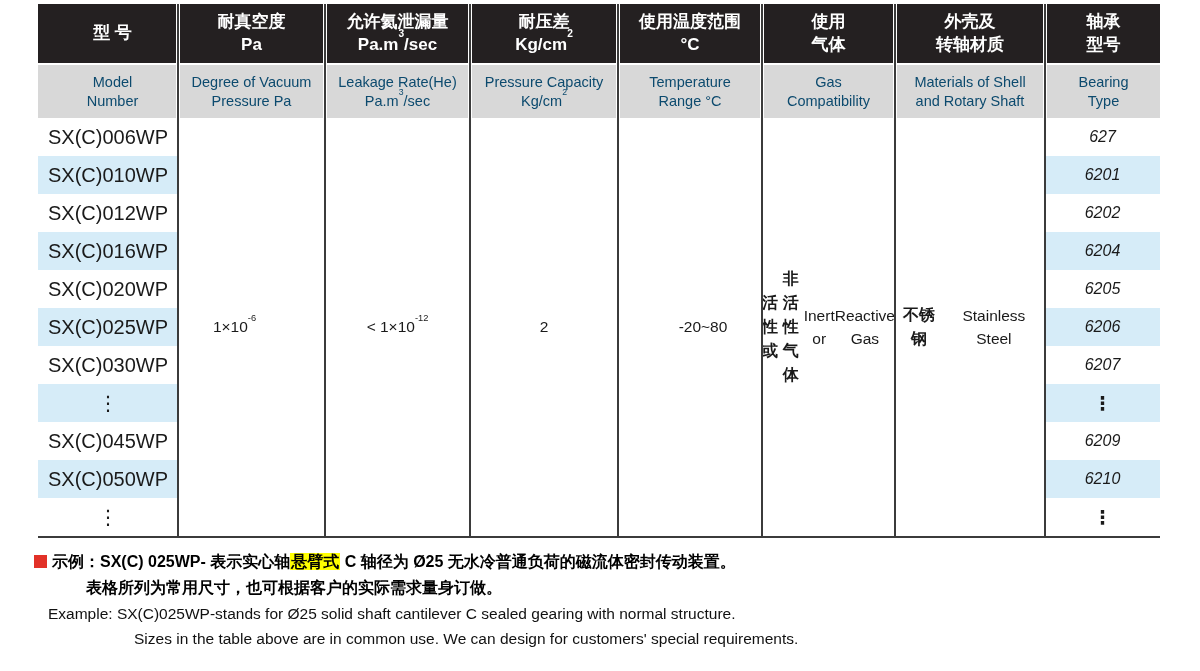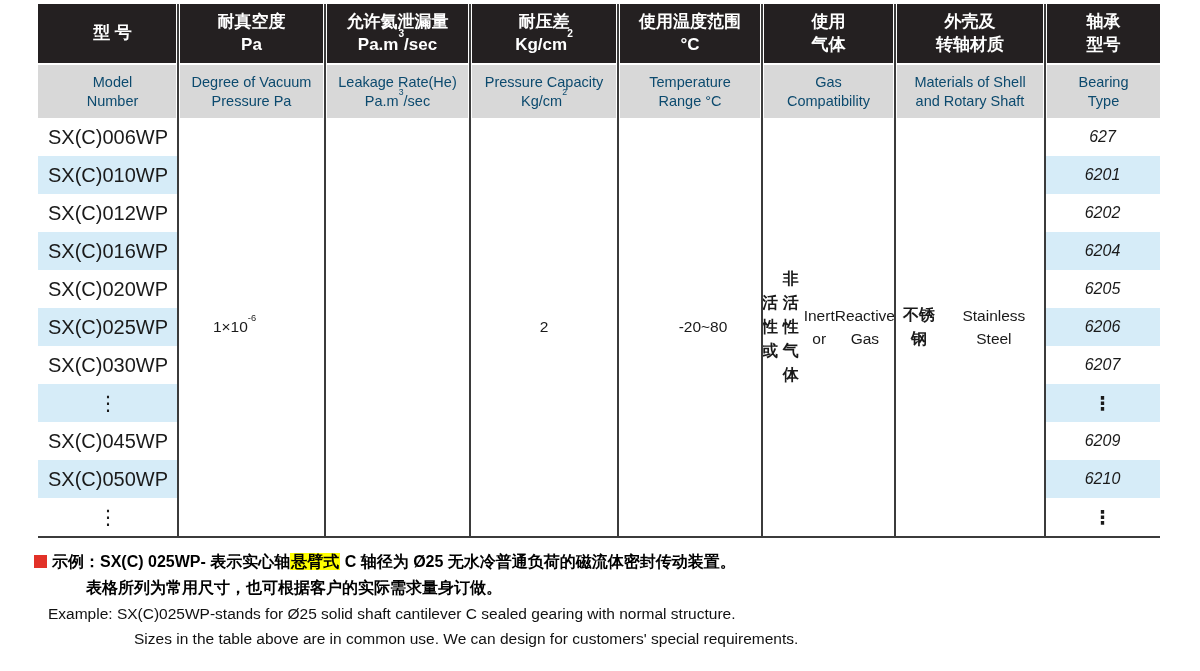--- a/index.html
+++ b/index.html
@@ -167,20 +167,23 @@
         <div class="cell">SX(C)030WP</div>
         <div class="cell stripe vdots">⋮</div>
         <div class="cell">SX(C)045WP</div>
         <div class="cell stripe">SX(C)050WP</div>
         <div class="cell vdots">⋮</div>
       </div>
 
       <div class="merged m-vacuum">
         <div><span>1×10</span><sup>-6</sup></div>
       </div>
+      <div class="merged m-leakage">
+        <div><span>&lt; 1×10</span><sup>-12</sup></div>
+      </div>
       <div class="merged m-pressure">
         <div>2</div>
       </div>
       <div class="merged m-temp">
         <div>-20~80</div>
       </div>
       <div class="merged m-gas">
         <div class="cjk-line">活性或</div>
         <div class="cjk-line">非活性气体</div>
         <div class="gap-line"></div>

